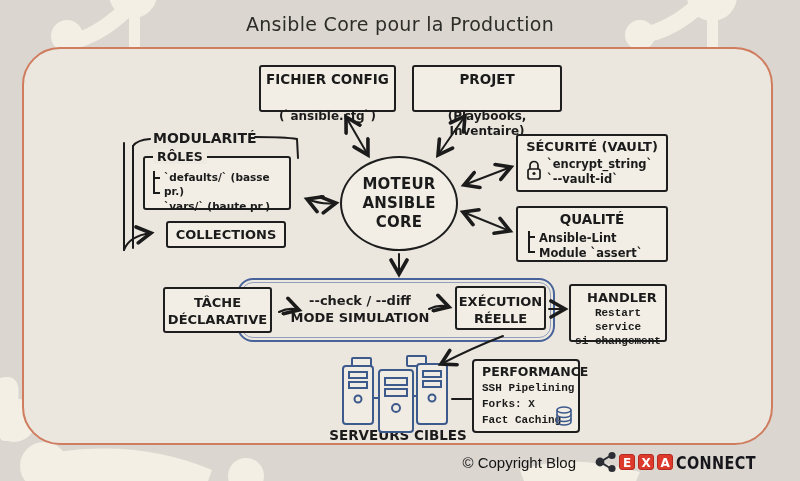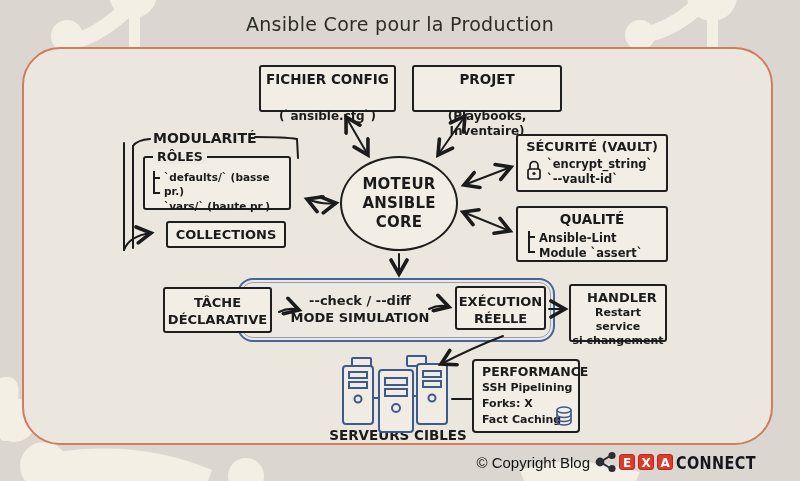--- a/index.html
+++ b/index.html
@@ -9,37 +9,37 @@
   .abs{position:absolute;}
   .bg-deco{position:absolute;left:0;top:0;pointer-events:none;}
   .main-frame{position:absolute;left:22px;top:47px;width:751px;height:398px;
               border:2px solid #cf7c5f;border-radius:38px;background:#ebe7de;box-sizing:border-box;}
   .page-title{position:absolute;left:0;top:13px;width:100%;text-align:center;
               font-size:19px;letter-spacing:.3px;color:#2c2c28;}
   .box{position:absolute;background:#f2eee5;border:2px solid #1e1e1e;border-radius:3px;
        box-sizing:border-box;text-align:center;font-weight:bold;}
   .t14{font-size:13.5px;line-height:17px;}
   .t12{font-size:12px;line-height:15px;margin-top:21px;}
-  .t11{font-size:11px;line-height:14px;}
+  .t11{font-size:11px;line-height:14px;font-family:Liberation Mono, monospace;}
   .hub{left:340px;top:156px;width:118px;height:95px;border-radius:50%;
        border-width:2.5px;display:flex;flex-direction:column;justify-content:center;
        font-size:15px;line-height:19px;letter-spacing:.2px;}
   .grp-label{position:absolute;left:153px;top:130px;font-size:14px;font-weight:bold;}
   .roles-label{position:absolute;left:8px;top:-9px;background:#eeeae1;padding:0 4px;
                font-size:12.5px;font-weight:bold;}
   .tree-item{position:relative;text-align:left;font-size:10.5px;line-height:14px;font-weight:bold;}
   .vline{position:absolute;width:2px;background:#1b1b1b;}
   .tick{position:absolute;height:2px;background:#1b1b1b;}
   .blue-wrap{position:absolute;left:237px;top:278px;width:318px;height:64px;
              border:2px solid #47639a;border-radius:16px;background:#eee9e0;box-sizing:border-box;}
   .blue-wrap::after{content:"";position:absolute;left:2px;top:2px;right:2px;bottom:2px;
              border:1px solid rgba(71,99,154,.55);border-radius:12px;}
   .sim-text{position:absolute;left:288px;top:292px;width:144px;text-align:center;
             font-weight:bold;font-size:13px;line-height:17px;z-index:3;}
-  .footer{position:absolute;right:24px;top:451px;display:flex;align-items:center;gap:5px;}
+  .footer{position:absolute;right:24px;top:451px;display:flex;align-items:center;gap:19px;}
   .copyright{font-family:"Liberation Sans",sans-serif;font-size:15px;color:#141414;}
   .logo{display:flex;align-items:center;gap:2px;}
   .exa-tile{width:16px;height:16px;background:#dd3a2c;border:1px solid #b52a20;border-radius:3px;
             color:#fff;font-weight:bold;font-size:12px;line-height:16px;text-align:center;margin-right:1px;box-sizing:border-box;}
   .connect{font-weight:bold;font-size:18px;color:#16161c;transform:scaleX(.8);
            transform-origin:left center;letter-spacing:.5px;}
   .z2{z-index:2;} .z3{z-index:3;} .z4{z-index:4;}
 </style>
 </head>
 <body>

